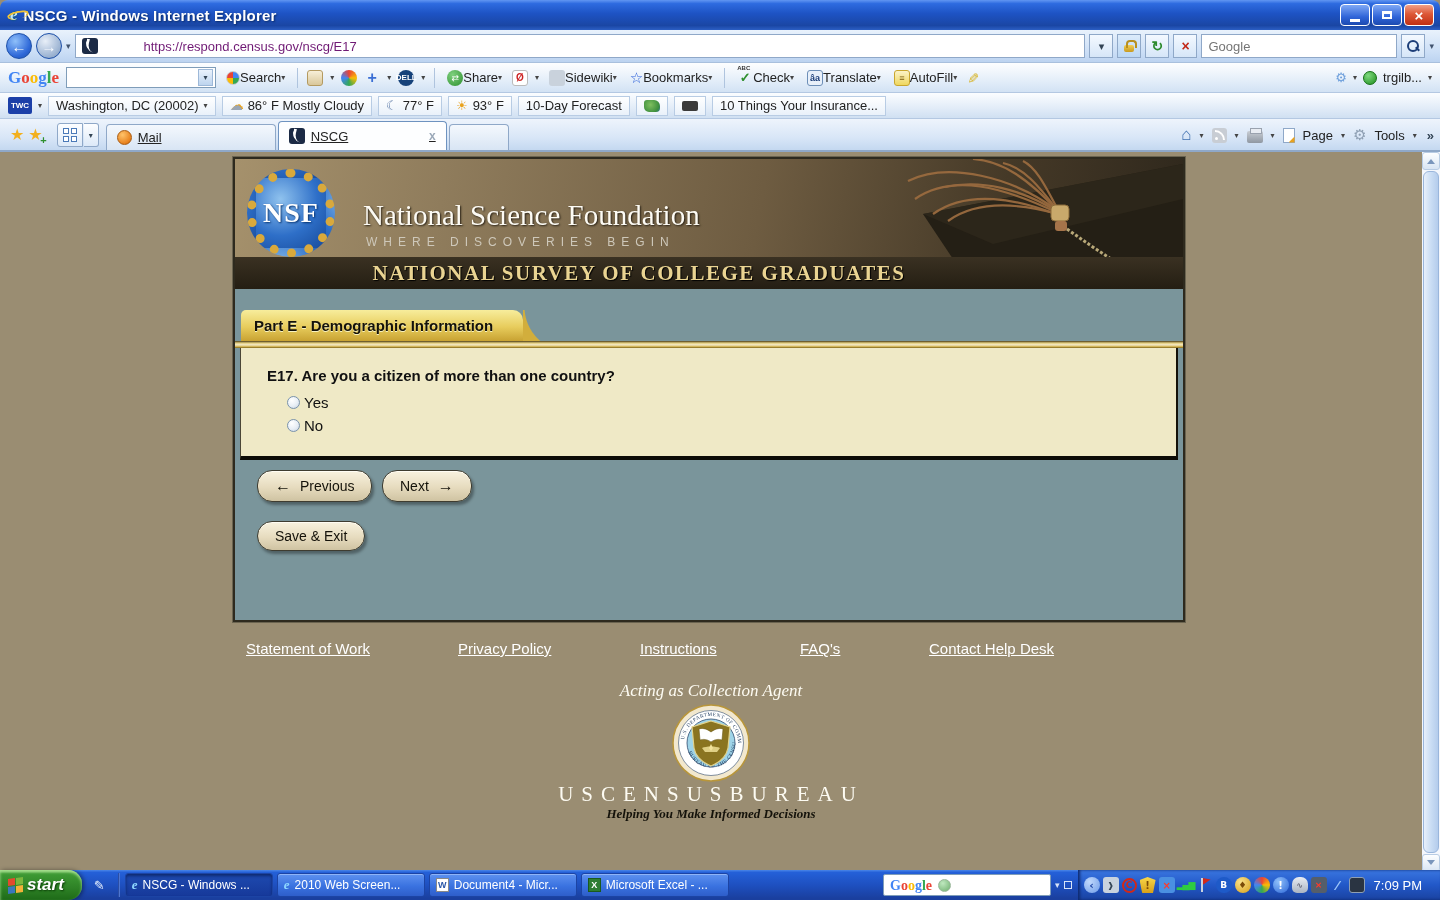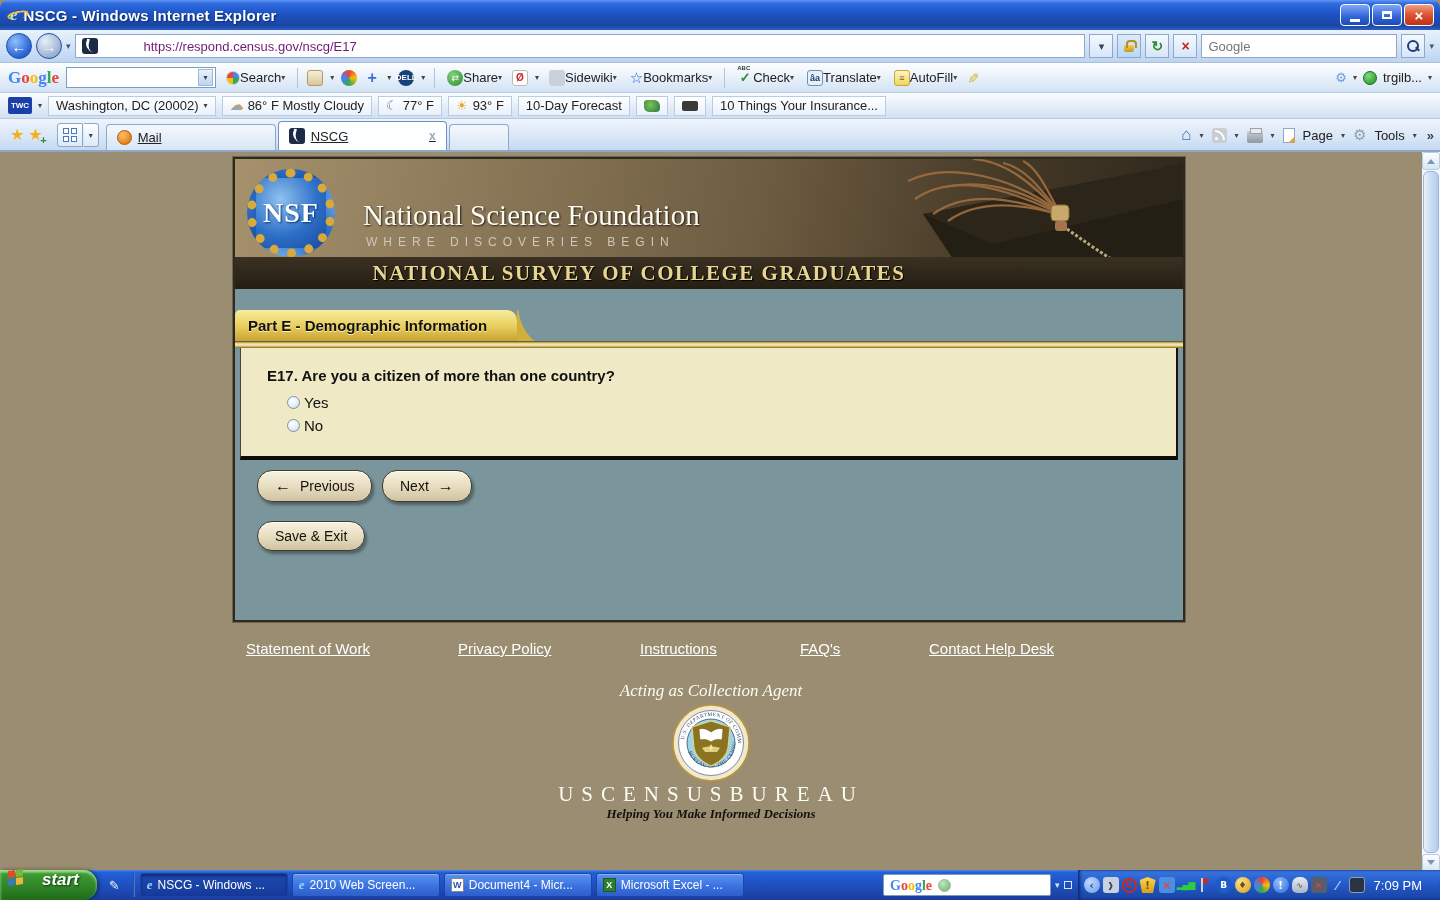--- a/index.html
+++ b/index.html
@@ -131,21 +131,21 @@
   .nsf-burst { position:absolute; left:12px; top:10px; width:88px; height:88px; border-radius:50%; border:9px dotted #D9A93C;
     background:radial-gradient(circle at 35% 30%,#8FC2EE,#2E6FC8 55%,#174A9A); display:flex; align-items:center; justify-content:center; }
   .nsf-burst span { color:#fff; font:bold 28px "Liberation Serif",serif; text-shadow:1px 1px 2px #06326E; letter-spacing:1px; }
   .nsf-name { position:absolute; left:128px; top:40px; color:#FDFBF4; font:29px "Liberation Serif",serif; text-shadow:1px 1px 2px #241D12; }
   .nsf-tag { position:absolute; left:131px; top:76px; color:#CEC8BA; font-size:12px; letter-spacing:6px; }
   .tassel { position:absolute; right:0; top:0; height:130px; }
   .banner-band { position:absolute; left:0; bottom:0; width:100%; height:32px; background:linear-gradient(180deg,#3A3122,#241E13); display:flex; align-items:center; justify-content:center; }
   .band-title { color:#EAD492; font:bold 21px "Liberation Serif",serif; letter-spacing:1.5px; text-shadow:1px 1px 1px #000; margin-right:140px; }
 
   .teal { position:relative; width:100%; height:331px; background:#7A959B; padding-top:21px; }
-  .sec-tab { position:relative; display:inline-block; margin-left:0; padding:7px 30px 7px 13px; font-size:15px; font-weight:bold; color:#14120A;
+  .sec-tab { position:relative; display:inline-block; margin-left:6px; padding:7px 30px 7px 13px; font-size:15px; font-weight:bold; color:#14120A;
     background:linear-gradient(180deg,#F7ED9C,#E7CC5C 55%,#C8A232); border-radius:5px 10px 0 0; z-index:2; text-shadow:0 1px 0 #F8F2C0; }
   .sec-tab::after { content:""; position:absolute; right:-46px; bottom:0; width:46px; height:100%;
     background:radial-gradient(circle at 100% -10%, transparent 44px, #D2AE3C 45px); border-radius:0 0 30px 0; }
   .gold-bar { position:relative; width:100%; height:7px; background:linear-gradient(180deg,#4A3C18,#E4CF7E 30%,#F4EAC8 55%,#C9A83C 85%,#6E5820); z-index:1; }
   .qbox { position:relative; margin:0 5px; height:112px; background:#EFE9C6; border-left:1px solid #4A4636; border-right:2px solid #14120A; border-bottom:4px solid #0D0C06; padding:19px 0 0 26px; }
   .qtext { font-size:15px; font-weight:bold; color:#111; }
   .opts { margin:10px 0 0 20px; display:flex; flex-direction:column; gap:6px; }
   .opt { display:flex; align-items:center; gap:4px; font-size:15px; color:#111; }
   .radio { width:13px; height:13px; border-radius:50%; border:1px solid #7A93AC; background:radial-gradient(circle at 35% 30%,#fff,#E8EEF5 55%,#C2D0DE); }
   .btn { position:absolute; display:inline-flex; align-items:center; gap:9px; padding:6px 17px; border-radius:15px;
@@ -160,21 +160,21 @@
   
   .flink { position:absolute; top:488px; color:#FFFFFF; font-size:15px; text-decoration:underline; cursor:pointer; }
   .agent-note { position:absolute; top:529px; left:0; width:1422px; text-align:center; color:#FDFBF2; font:italic 17px "Liberation Serif",serif; }
   .seal { position:absolute; top:552px; left:672px; }
   .bureau-name { position:absolute; top:630px; left:0; width:1422px; text-align:center; color:#FDFBF2; font:21px "Liberation Serif",serif; letter-spacing:8px; }
   .bureau-tag { position:absolute; top:654px; left:0; width:1422px; text-align:center; color:#14120A; font:italic bold 13px "Liberation Serif",serif; }
 
   
   .taskbar { position:absolute; bottom:0; left:0; width:1440px; height:30px;
     background:linear-gradient(180deg,#4A86E8 0%,#2460D8 8%,#1E50C0 50%,#1A3F9E 95%); display:flex; align-items:center; }
-  .startbtn { height:30px; padding:0 18px 0 8px; display:flex; gap:19px;
+  .startbtn { height:30px; padding:0 18px 0 8px; display:flex; align-items:center; gap:4px;
     background:linear-gradient(180deg,#7EC46A 0%,#3E9A34 12%,#2E8226 60%,#1E6A18 100%); border-radius:0 14px 14px 0;
     box-shadow:inset 0 2px 3px #A8E090, 2px 0 4px rgba(0,0,0,.4); color:#fff; font:italic bold 17px "Liberation Sans",sans-serif; text-shadow:1px 1px 2px #0A3A06; }
   .winflag { display:grid; grid-template-columns:7px 7px; grid-template-rows:7px 7px; gap:1px; transform:skewY(-8deg); }
   .winflag i:nth-child(1){background:#E24A2E;} .winflag i:nth-child(2){background:#7AB63E;}
   .winflag i:nth-child(3){background:#3B77BC;} .winflag i:nth-child(4){background:#F3B23A;}
   .ql-pen { color:#EAF2FF; font-size:13px; margin:0 10px 0 12px; }
   .tb-sep { width:2px; height:24px; background:linear-gradient(90deg,#1A3A8E,#5E8AE8); margin:0 3px; }
   .taskbtn { width:148px; height:24px; margin:0 2px; border-radius:3px; display:flex; align-items:center; gap:5px; padding:0 6px;
     background:linear-gradient(180deg,#5E92F0,#3A72E0 55%,#2E5ECA); border:1px solid #1C44A4; color:#fff; font-size:12px; white-space:nowrap; overflow:hidden;
     box-shadow:inset 0 1px 0 #8EB4F8; }

